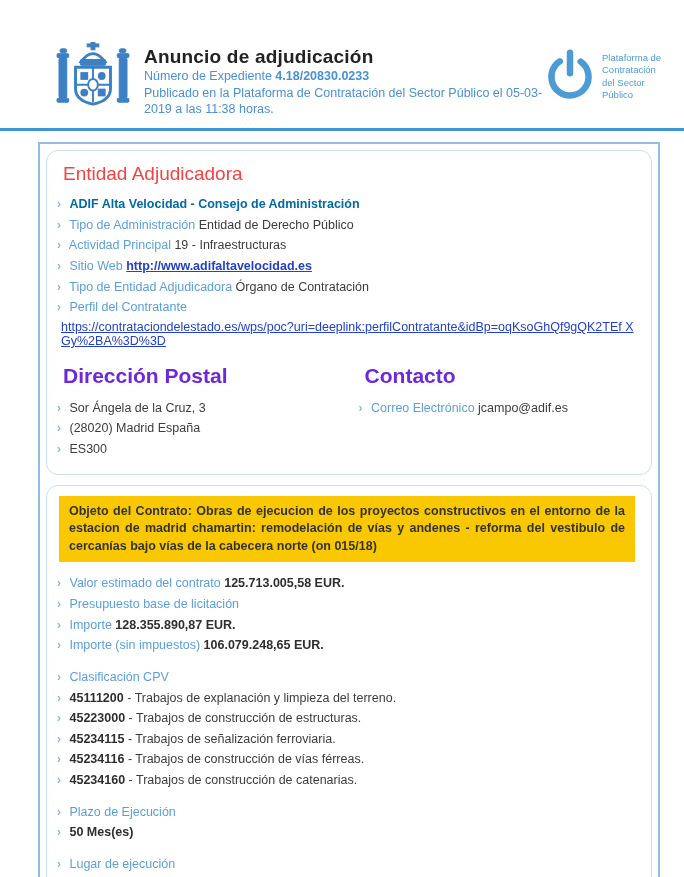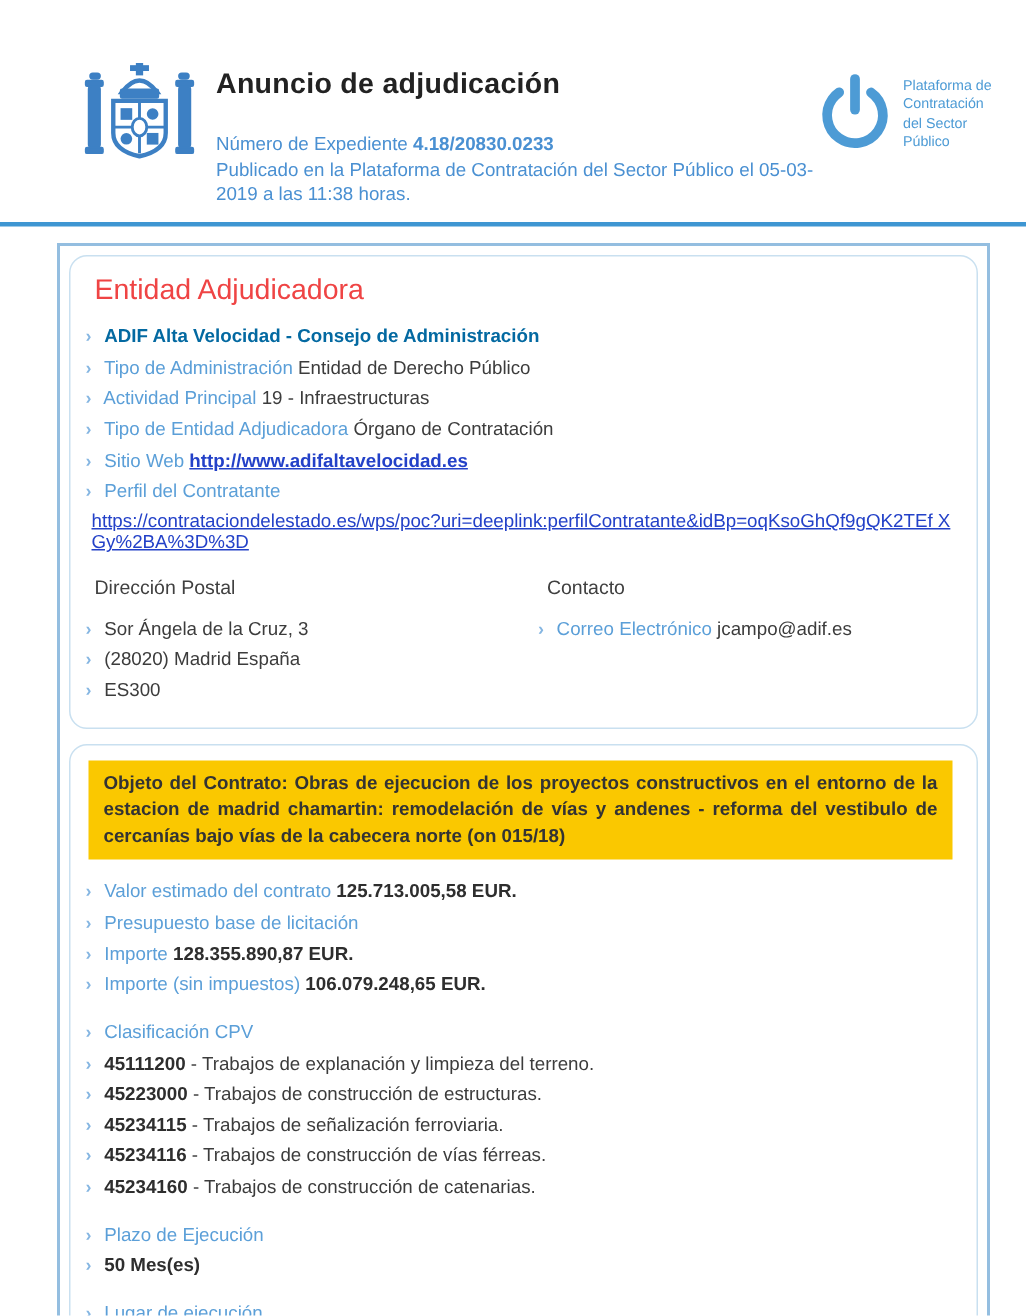--- a/index.html
+++ b/index.html
@@ -5,34 +5,34 @@
   * { margin:0; padding:0; box-sizing:border-box; }
   html,body { overflow:hidden; }
   body {
     width:684px; height:877px; background:#fff;
     font-family:"Liberation Sans", sans-serif; color:#3c3c3c; position:relative;
   }
   
   .header { display:flex; align-items:flex-start; padding:42px 16px 0 56px; }
   .arms { flex:none; width:74px; height:68px; }
   .title-block { flex:1; margin-left:14px; padding-top:4px; }
-  .doc-title { font-size:19px; font-weight:bold; color:#222; margin-bottom:20px; letter-spacing:.2px; }
+  .doc-title { font-size:19px; font-weight:bold; color:#222; margin-bottom:0; letter-spacing:.2px; }
   .meta { font-size:12.5px; color:#4a90d2; line-height:1.32; max-width:472px; }
   .meta b { font-weight:bold; }
   .logo { flex:none; display:flex; align-items:flex-start; margin-top:6px; }
   .logo-text { width:66px; font-size:9.5px; line-height:1.3; color:#4d9bd5; margin-left:6px; margin-top:4px; }
   .rule { border:none; border-top:3px solid #3e96d2; margin-top:10px; }
 
   
   .container { width:622px; margin:11px 0 0 38px; border:2px solid #94bee0; padding:6px 6px 20px 6px; background:#fff; }
   .panel { border:1px solid #c9e0f0; border-radius:12px; padding:8px 14px 14px 10px; background:#fff; }
   .panel + .panel { margin-top:10px; }
 
   h2.section { font-size:19px; font-weight:normal; color:#ef4444; margin:4px 0 10px 6px; }
-  h3.sub { font-size:13px; font-weight:normal; color:#404040; margin:0 0 10px 6px; }
+  h3.sub { font-size:21px; font-weight:bold; color:#6d28d9; margin:0 0 10px 6px; }
 
   
   .item { font-size:12.5px; line-height:1.25; padding:2.5px 0; color:#3c3c3c; }
   .bullet { color:#85b6e2; font-weight:bold; font-size:12px; margin-right:5px; }
   .lbl { color:#5b9fd8; }
   .val-b { font-weight:bold; color:#2e2e2e; }
   .name-b { font-weight:bold; color:#0369a1; }
   .lvl2 { }
   a.doclink { color:#2341c8; text-decoration:underline; }
   a.doclink.bold { font-weight:bold; }
@@ -115,28 +115,28 @@
     </div>
 
     <div class="item">
       <span class="bullet">›</span>
       <span class="lbl">Actividad Principal</span>
       <span>19 - Infraestructuras</span>
     </div>
 
     <div class="item">
       <span class="bullet">›</span>
+      <span class="lbl">Sitio Web</span>
+      <a class="doclink bold" href="#">http://www.adifaltavelocidad.es</a>
+    </div>
+
+    <div class="item">
+      <span class="bullet">›</span>
       <span class="lbl">Tipo de Entidad Adjudicadora</span>
       <span>Órgano de Contratación</span>
-    </div>
-
-    <div class="item">
-      <span class="bullet">›</span>
-      <span class="lbl">Sitio Web</span>
-      <a class="doclink bold" href="#">http://www.adifaltavelocidad.es</a>
     </div>
 
     <div class="item">
       <span class="bullet">›</span>
       <span class="lbl">Perfil del Contratante</span>
     </div>
     <div class="url-row">
       <a class="doclink" href="#">https://contrataciondelestado.es/wps/poc?uri=deeplink:perfilContratante&amp;idBp=oqKsoGhQf9gQK2TEf XGy%2BA%3D%3D</a>
     </div>
 

